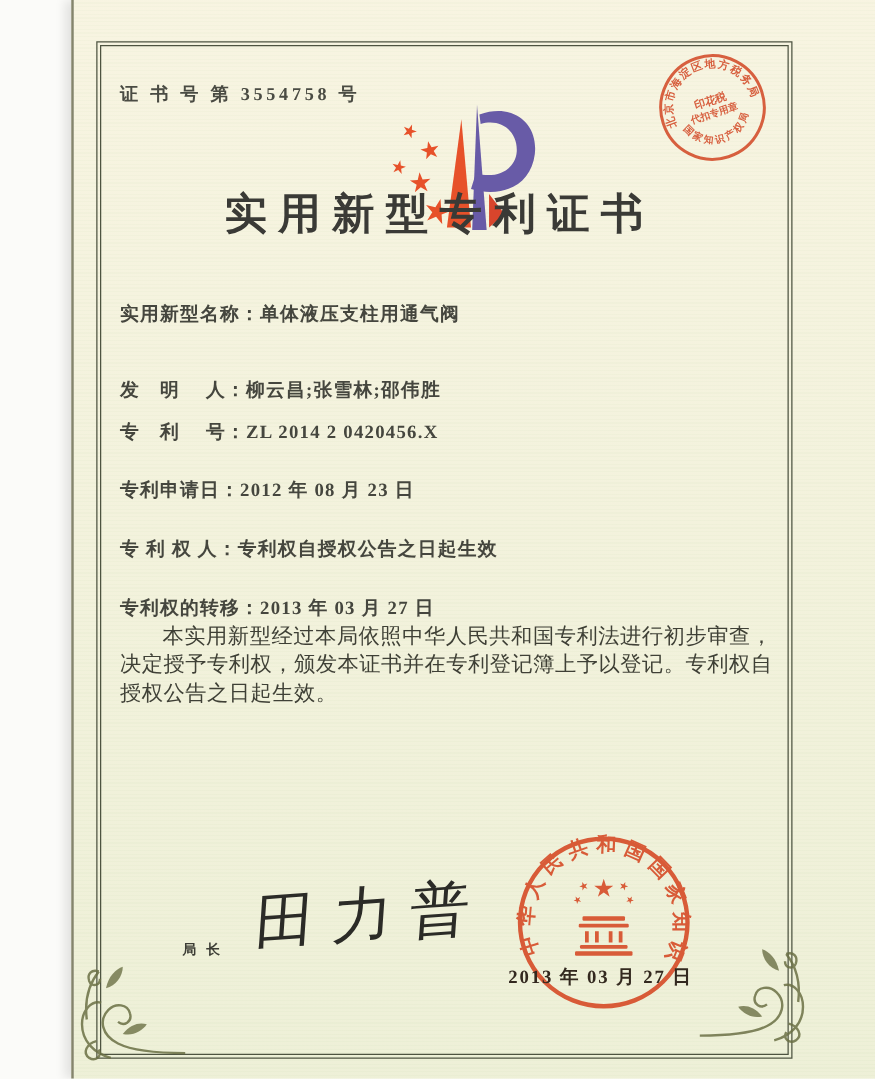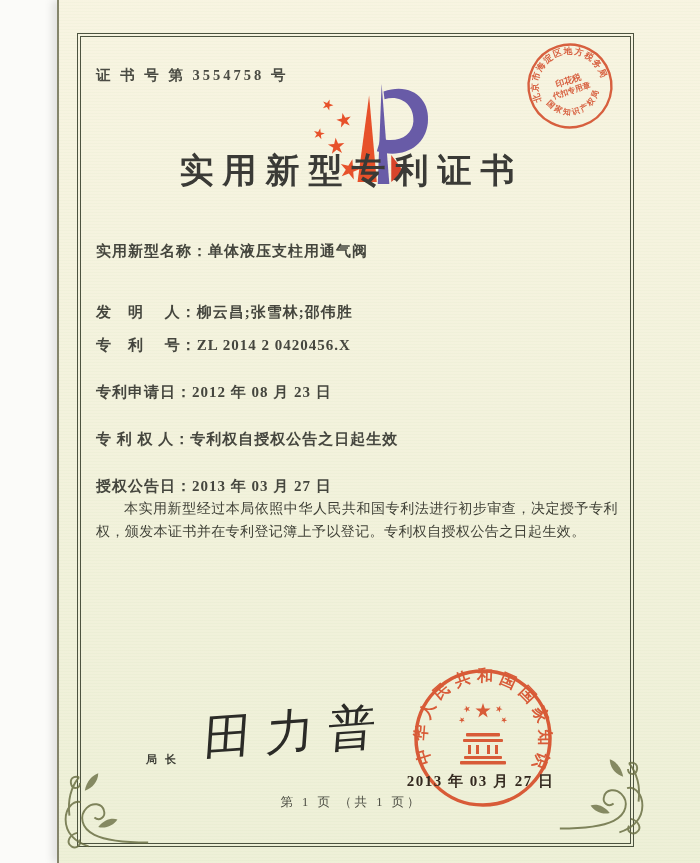--- a/index.html
+++ b/index.html
@@ -16,21 +16,21 @@
   .cert-no{position:absolute;left:96px;top:66px;font-size:14.5px;letter-spacing:3px;
            color:#4a4b43;font-weight:600;}
   .logo{position:absolute;left:286px;top:80px;width:145px;height:130px;}
   .title{position:absolute;left:77px;top:148px;width:549px;text-align:center;
          font-size:34px;font-weight:700;letter-spacing:9px;color:#3a3a36;}
   .fields{position:absolute;left:96px;top:0;width:520px;}
   .field-row{position:absolute;left:0;white-space:nowrap;font-size:15px;font-weight:700;
              color:#45463e;letter-spacing:1px;}
   .f0{top:242px}.f1{top:303px}.f2{top:336px}.f3{top:383px}.f4{top:430px}.f5{top:477px}
   .paragraphs{position:absolute;left:96px;top:497px;width:522px;
-              font-size:14px;line-height:23px;color:#3f4036;text-align:justify;}
+              font-size:17px;line-height:23px;color:#3f4036;text-align:justify;}
   .paragraphs p{margin:0;text-indent:2em;letter-spacing:.4px;}
   .signer-label{position:absolute;left:146px;top:752px;font-size:11px;letter-spacing:8px;
                 color:#3c3d35;font-weight:600;}
   .signature{position:absolute;left:204px;top:700px;font-size:48px;color:#2b2b27;
              letter-spacing:14px;transform:rotate(-4deg) skewX(-8deg);font-weight:400;}
   .grant-seal{position:absolute;left:408px;top:663px;width:150px;height:150px;opacity:.93;}
   .seal-date{position:absolute;left:398px;top:772px;width:165px;text-align:center;
              font-size:15px;font-weight:700;letter-spacing:1.5px;color:#33291f;}
   .tax-stamp{position:absolute;left:524px;top:40px;width:92px;height:92px;
              transform:rotate(-18deg);opacity:.9;}
@@ -68,21 +68,21 @@
   </svg>
 
   <div class="title">实用新型专利证书</div>
 
   <div class="fields">
     <div class="field-row f0"><span>实用新型名称：</span><span>单体液压支柱用通气阀</span></div>
     <div class="field-row f1"><span>发　明　 人：</span><span>柳云昌;张雪林;邵伟胜</span></div>
     <div class="field-row f2"><span>专　利　 号：</span><span>ZL 2014 2 0420456.X</span></div>
     <div class="field-row f3"><span>专利申请日：</span><span>2012 年 08 月 23 日</span></div>
     <div class="field-row f4"><span>专 利 权 人：</span><span>专利权自授权公告之日起生效</span></div>
-    <div class="field-row f5"><span>授权公告日：</span><span>2013 年 03 月 27 日</span></div>
+    <div class="field-row f5"><span>专利权的转移：</span><span>2013 年 03 月 27 日</span></div>
   </div>
 
   <div class="paragraphs">
     <p>本实用新型经过本局依照中华人民共和国专利法进行初步审查，决定授予专利权，颁发本证书并在专利登记簿上予以登记。专利权自授权公告之日起生效。</p>
   </div>
 
   <div class="signer-label">局长</div>
   <div class="signature">田力普</div>
 
   <svg class="grant-seal" viewBox="0 0 150 150">
@@ -143,14 +143,13 @@
       <path d="M22,78 c-8,2 -12,10 -6,14 c5,3 11,-1 8,-7"></path>
       <path d="M14,60 C12,44 16,30 24,20"></path>
       <path d="M24,20 c-6,-2 -10,2 -8,8 c2,5 9,4 9,-2"></path>
     </g>
     <g fill="#6b7045" opacity="0.8">
       <path d="M44,72 c6,-8 14,-10 20,-8 c-4,6 -12,10 -20,8z"></path>
       <path d="M30,34 c2,-10 8,-16 14,-18 c0,8 -6,16 -14,18z"></path>
     </g>
   </svg>
 
-  <div class="footer">第 1 页 （共 1 页）</div>
 </div>
 
 </body></html>

